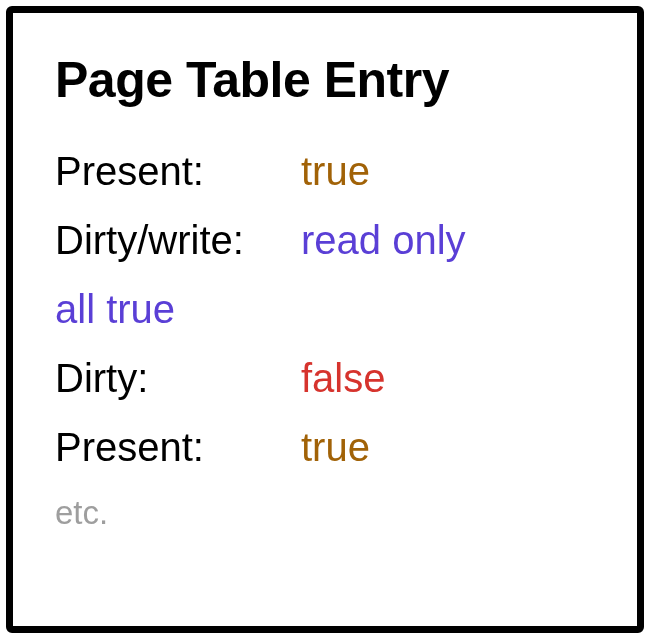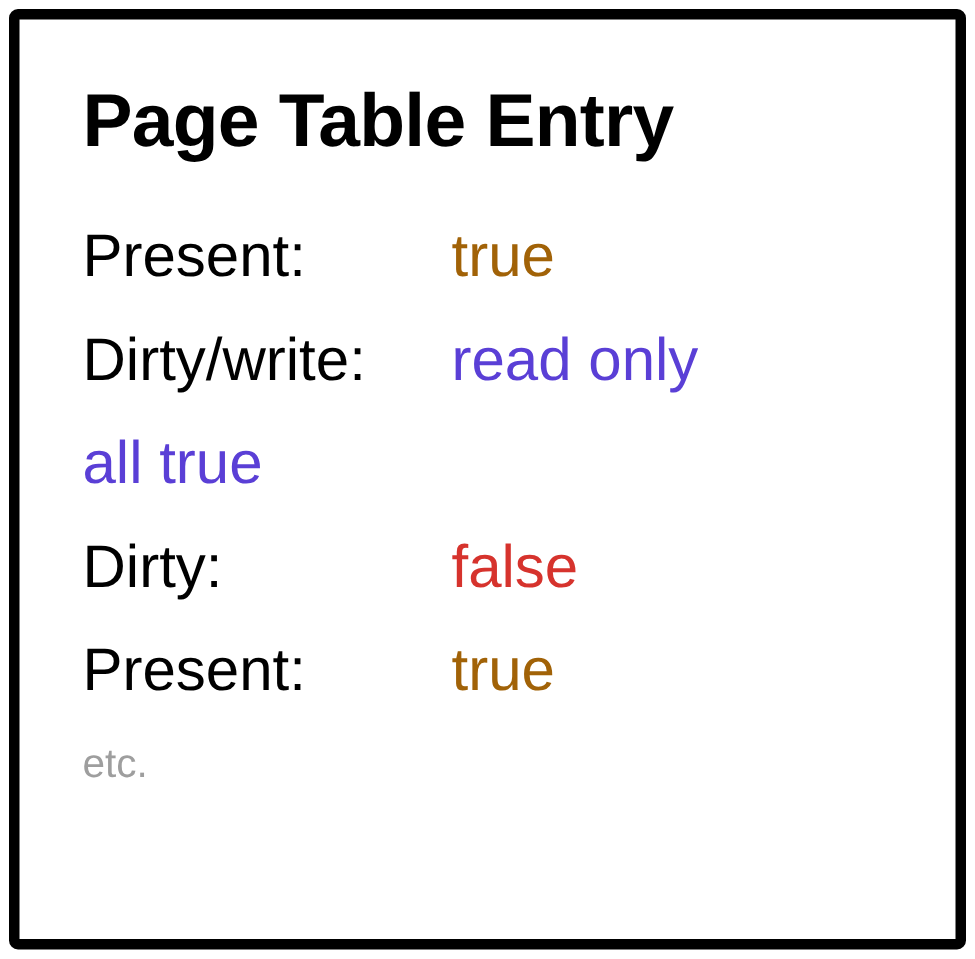--- a/index.html
+++ b/index.html
@@ -47,21 +47,21 @@
       color: #a16207;
     }
     .value-purple {
       color: #5a3fd6;
     }
     .value-red {
       color: #d6332d;
     }
     .etc {
       color: #9e9e9e;
-      font-size: 27px;
+      font-size: 33px;
       margin-top: 18px;
     }
   </style>
 </head>
 <body>
 
 <div class="card">
   <h1 class="title">Page Table Entry</h1>
 
   <div class="row">

